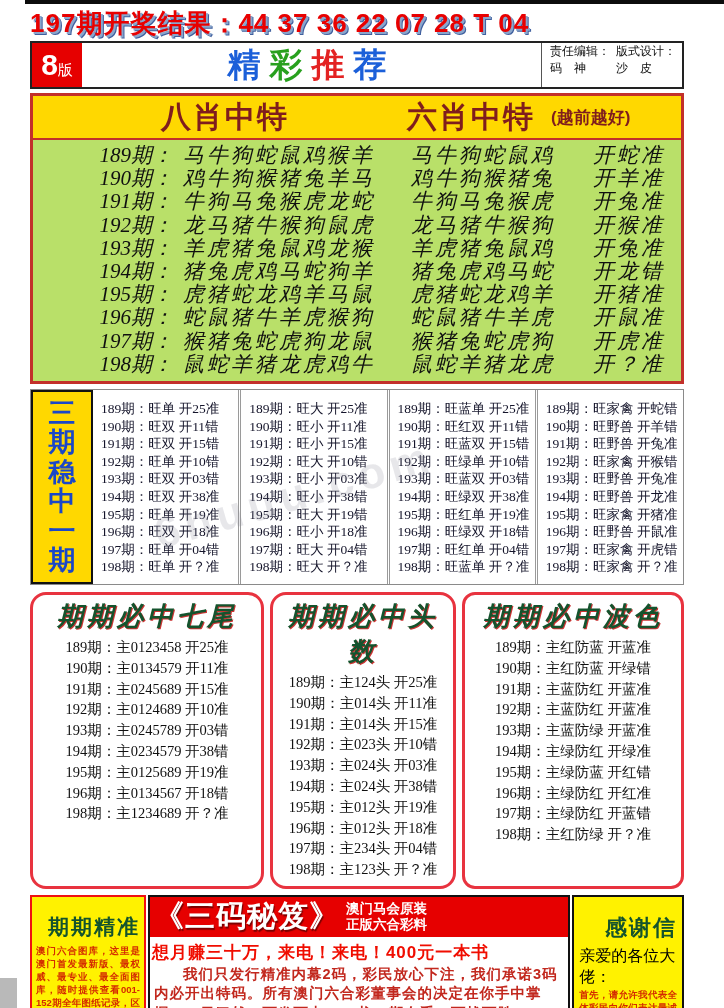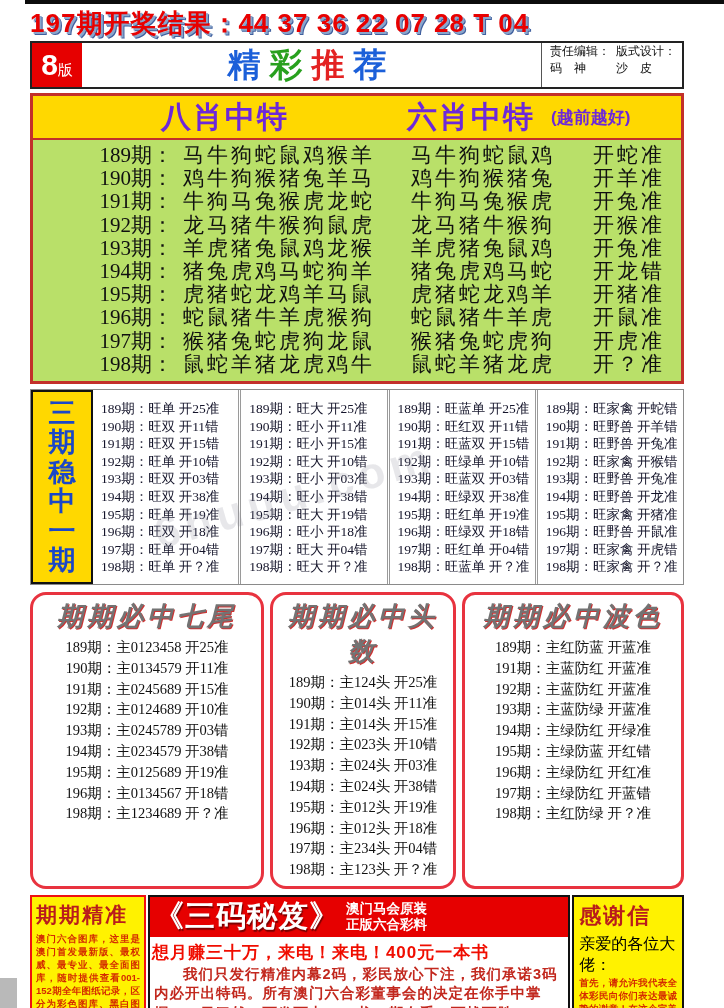--- a/index.html
+++ b/index.html
@@ -14,50 +14,50 @@
   .header{display:flex;border:2px solid #222;background:#fff;height:44px;margin-top:3px;align-items:stretch;}
   .edition{width:50px;background:#e60000;color:#fff;display:flex;align-items:center;justify-content:center;}
   .edition .big{font-size:30px;font-weight:700;line-height:1;}
   .edition .small{font-size:15px;margin-top:10px;}
   .htitle{flex:1;display:flex;align-items:center;justify-content:center;font-size:33px;font-weight:900;letter-spacing:9px;}
   .c0{color:#1b5fd9}.c1{color:#28a01e}.c2{color:#e32222}.c3{color:#1b5fd9}
   .credits{width:132px;border-left:1px solid #555;font-size:12px;line-height:17px;display:flex;
            justify-content:center;padding-left:8px;color:#111;}
   
   .maintable{border:3px solid #c2302a;margin-top:4px;}
-  .banner{background:#ffd800;display:flex;align-items:center;height:42px;font-weight:900;color:#6d28d9;border-bottom:2px solid #c2302a;}
+  .banner{background:#ffd800;display:flex;align-items:center;height:42px;font-weight:900;color:#7f1d1d;border-bottom:2px solid #c2302a;}
   .banner .b1{font-size:30px;margin-left:128px;letter-spacing:2px;}
   .banner .b2{font-size:30px;margin-left:118px;letter-spacing:2px;}
   .banner .note{font-size:17px;margin-left:16px;font-weight:900;}
   .zbody{background:#b9e069;padding:4px 0 5px;}
-  .zrow{display:flex;font-family:"Liberation Serif",serif;font-size:21px;line-height:23.2px;color:#101010;padding-left:48px;white-space:nowrap;}
+  .zrow{display:flex;font-family:"Liberation Serif",serif;font-size:21px;line-height:23.2px;color:#101010;padding-left:48px;white-space:nowrap;font-style:italic;}
   .zp{width:92px;text-align:right;}
   .z8{width:224px;letter-spacing:3px;margin-left:10px;}
   .z6{width:178px;letter-spacing:3px;margin-left:4px;}
   .zr{letter-spacing:3px;margin-left:4px;}
   
   .stable{display:flex;margin-top:5px;border:1px solid #8a8a8a;}
   .sside{width:58px;background:#ffd800;border:2px solid #111;display:flex;flex-direction:column;
          align-items:center;justify-content:space-between;padding:8px 0;}
   .sside span{font-size:27px;font-weight:900;color:#1a47c8;line-height:1;}
   .scols{flex:1;display:flex;background:#fff;}
   .scol{flex:1;padding:10px 2px 8px 8px;}
   .scol + .scol{border-left:3px double #9a9a9a;}
   .srow{font-family:"Liberation Serif",serif;font-size:13.5px;line-height:17.6px;color:#14142a;white-space:nowrap;}
   
   .boxes{display:flex;gap:6px;margin-top:7px;}
   .pbox{border:3px solid #e8333f;border-radius:16px;padding:2px 2px 6px;background:#fff;}
   .pbox1{width:224px;}.pbox2{flex:1;}.pbox3{width:212px;border-radius:13px;}
-  .ptitle{text-align:center;font-size:26px;font-weight:900;color:#737373;letter-spacing:4px;
+  .ptitle{text-align:center;font-size:26px;font-weight:900;color:#14532d;letter-spacing:4px;
           text-shadow:1px 1px 0 #cc3333;margin:2px 0 3px;font-style:italic;}
   .prow{text-align:center;font-family:"Liberation Serif",serif;font-size:14.5px;line-height:20.8px;color:#101010;white-space:nowrap;}
   
   .bottom{display:flex;margin-top:6px;height:146px;gap:2px;}
   .bleft{width:146px;background:#fff200;border:2px solid #ef1111;padding:2px 4px;box-sizing:border-box;}
-  .bleft h3,.bright h3{margin:2px 0 3px;text-align:left;color:#b91c1c;font-size:21px;letter-spacing:2px;font-weight:900;}
+  .bleft h3,.bright h3{margin:14px 0 3px;text-align:right;color:#14532d;font-size:21px;letter-spacing:2px;font-weight:900;}
   .bsmall{font-size:9.5px;color:#d42b00;line-height:13px;text-align:justify;font-weight:600;}
   .bmid{flex:1;border:2px solid #111;background:#fff;display:flex;flex-direction:column;box-sizing:border-box;}
   .band{background:#e60000;color:#fff;display:flex;align-items:center;height:40px;padding:0 4px;}
   .brand{font-size:30px;font-weight:900;letter-spacing:1px;white-space:nowrap;text-shadow:1px 2px 1px #7a0000;}
   .tags{margin-left:6px;font-size:13.5px;line-height:16px;font-weight:700;white-space:nowrap;}
   .hotline{color:#f00d00;font-size:17px;font-weight:900;margin:4px 2px 1px;letter-spacing:1px;white-space:nowrap;}
   .mbody{font-size:14.5px;font-weight:700;color:#c2281e;line-height:19.5px;padding:0 4px;text-indent:2em;letter-spacing:1px;}
   .mfoot{display:flex;align-items:center;justify-content:space-between;padding:1px 4px 2px;margin-top:auto;}
   .quote{color:#ee1111;font-size:12.5px;font-weight:700;white-space:nowrap;}
   .pay{color:#1668c9;font-size:19px;font-weight:900;letter-spacing:2px;white-space:nowrap;}
@@ -251,20 +251,21 @@
           <div class="prow">195期：主012头 开19准</div>
           <div class="prow">196期：主012头 开18准</div>
           <div class="prow">197期：主234头 开04错</div>
           <div class="prow">198期：主123头 开？准</div>
         </div>
     </div>
     <div class="pbox pbox3">
       <div class="ptitle">期期必中波色</div>
       <div>
           <div class="prow">189期：主红防蓝 开蓝准</div>
+          <div class="prow">190期：主红防蓝 开绿错</div>
           <div class="prow">191期：主蓝防红 开蓝准</div>
           <div class="prow">192期：主蓝防红 开蓝准</div>
           <div class="prow">193期：主蓝防绿 开蓝准</div>
           <div class="prow">194期：主绿防红 开绿准</div>
           <div class="prow">195期：主绿防蓝 开红错</div>
           <div class="prow">196期：主绿防红 开红准</div>
           <div class="prow">197期：主绿防红 开蓝错</div>
           <div class="prow">198期：主红防绿 开？准</div>
         </div>
     </div>

